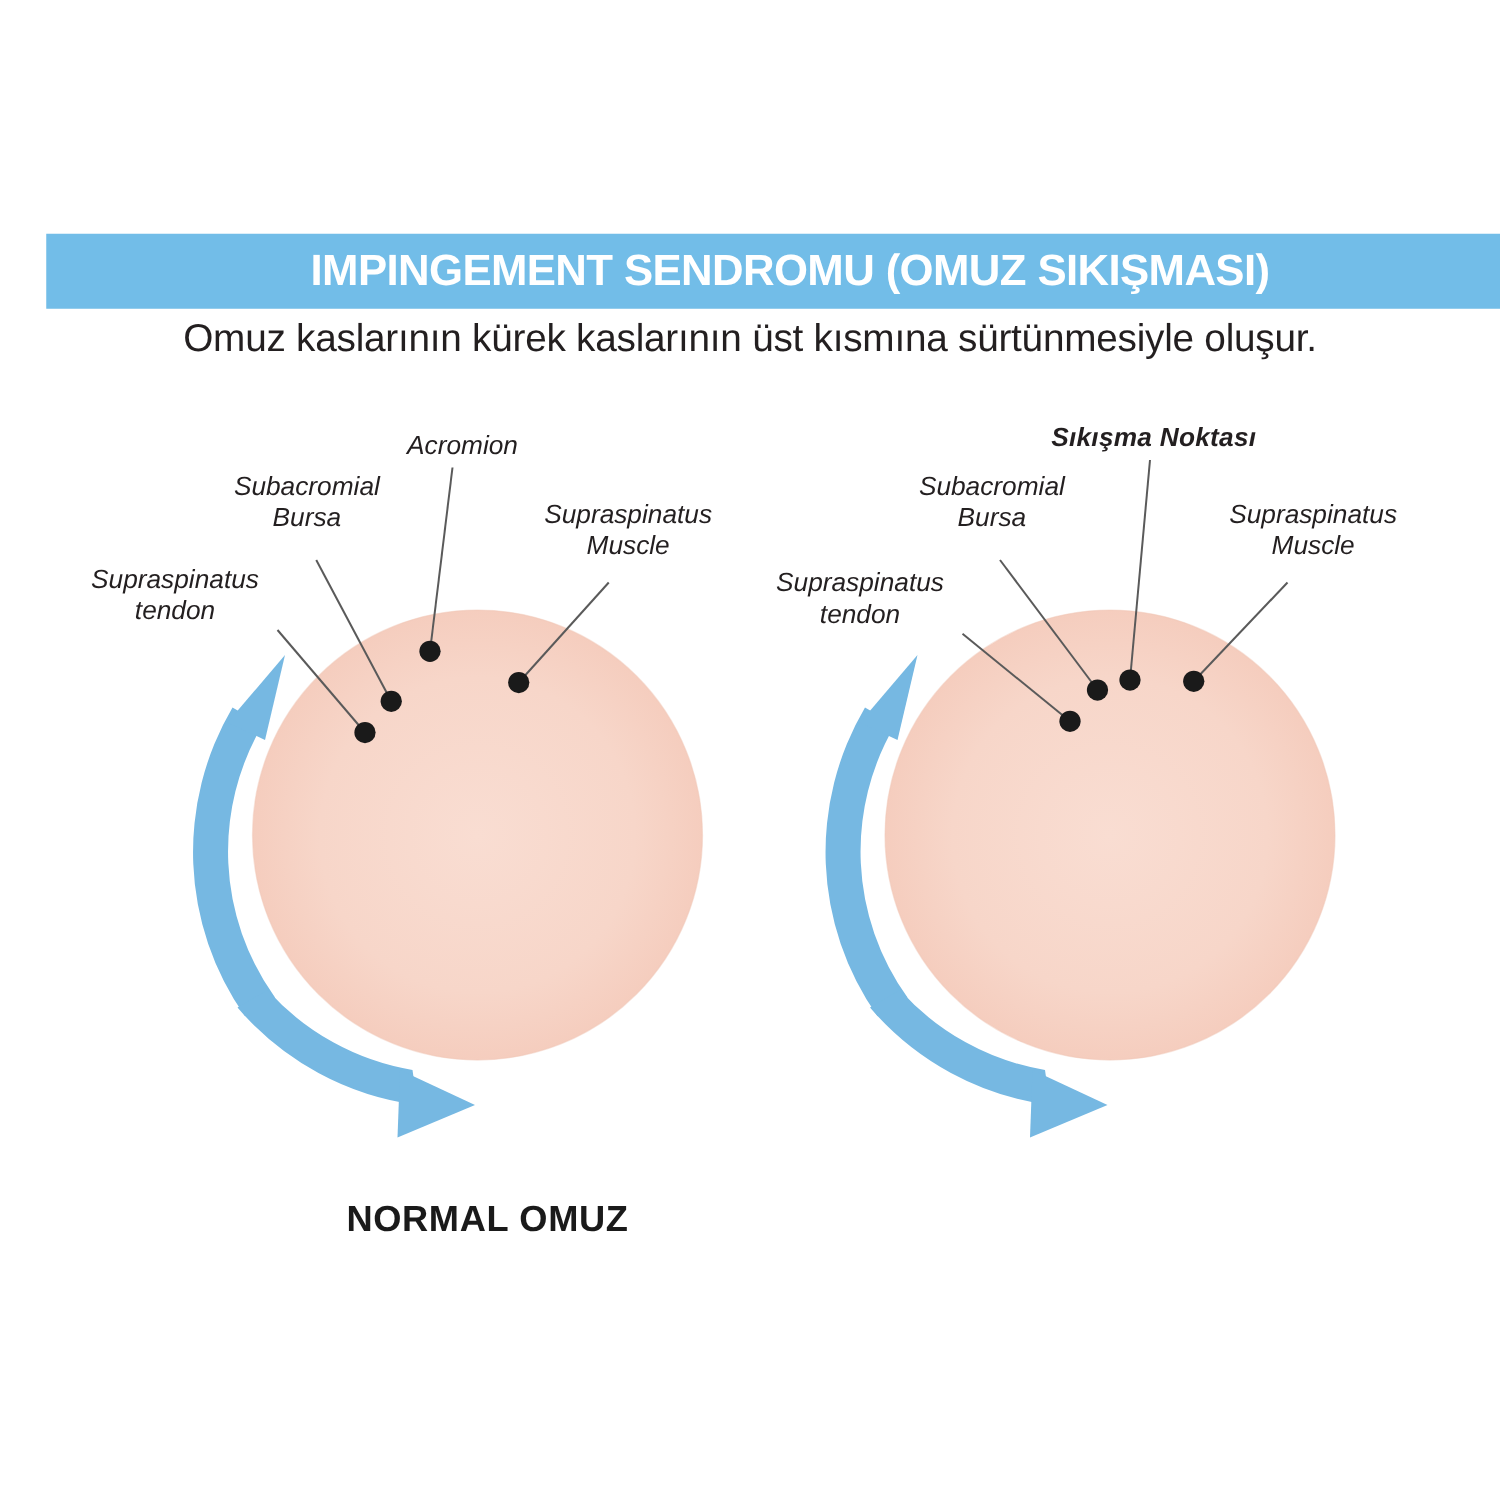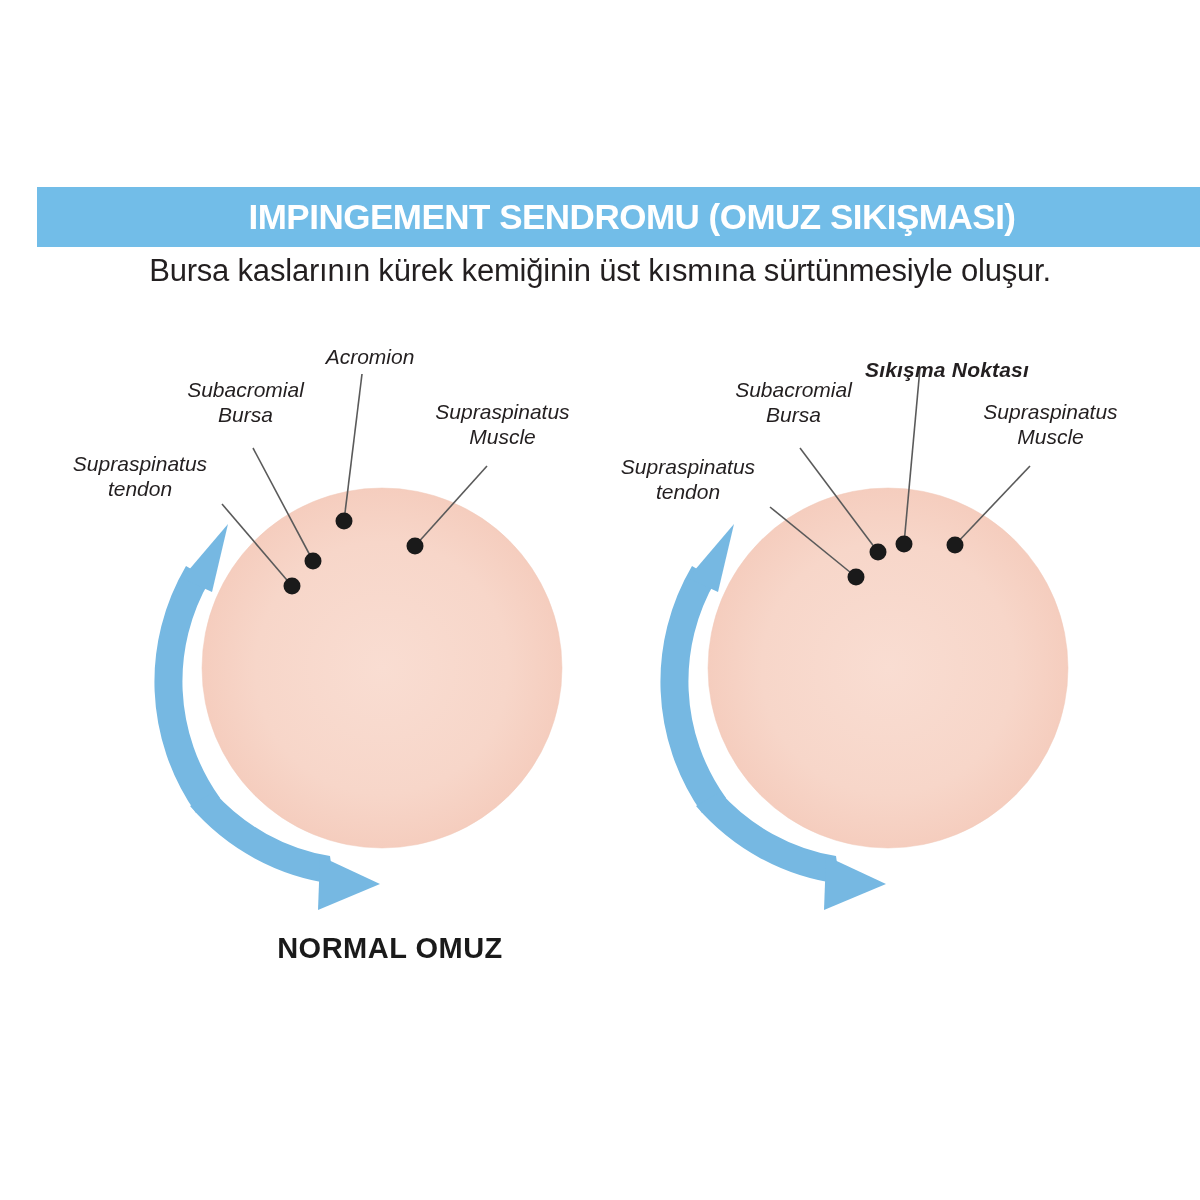--- a/index.html
+++ b/index.html
@@ -38,20 +38,21 @@
 
   
   .panel-caption{
     position:absolute;
     text-align:center;
     color:#1a1a1a;
     font-size:29px;
     font-weight:bold;
     letter-spacing:0.5px;
     white-space:nowrap;
+    margin-top:28px;
   }
   #caption-left{left:180px;top:932px;width:420px;}
   #caption-right{left:690px;top:932px;width:470px;}
 
   
   .label{
     position:absolute;
     color:#231f20;
     font-size:21px;
     line-height:1.18;
@@ -64,21 +65,21 @@
   .svg-layer{position:absolute;left:0;top:0;width:1200px;height:1200px;}
 </style>
 </head>
 <body>
 
 <div id="canvas">
 
   <div class="title-band">
     <div class="title-text">IMPINGEMENT SENDROMU (OMUZ SIKIŞMASI)</div>
   </div>
-  <div class="subtitle">Bursa kaslarının kürek kemiğinin üst kısmına sürtünmesiyle oluşur.</div>
+  <div class="subtitle">Omuz kaslarının kürek kaslarının üst kısmına sürtünmesiyle oluşur.</div>
 
   <svg class="svg-layer" viewBox="0 0 1200 1200">
     <defs>
       <radialGradient id="peachGrad" cx="50%" cy="50%" r="50%">
         <stop offset="0%" stop-color="#f9ddd2"></stop>
         <stop offset="70%" stop-color="#f7d6c9"></stop>
         <stop offset="100%" stop-color="#f5cdbe"></stop>
       </radialGradient>
       <radialGradient id="inflameGrad" cx="50%" cy="50%" r="50%">
         <stop offset="0%" stop-color="#e0342a" stop-opacity="0.62"></stop>
@@ -325,20 +326,20 @@
 tendon</div>
       <div class="label" style="left: 168px; top: 378px; width: 155px;">Subacromial
 Bursa</div>
       <div class="label" style="left: 305px; top: 345px; width: 130px;">Acromion</div>
       <div class="label" style="left: 420px; top: 400px; width: 165px;">Supraspinatus
 Muscle</div>
       <div class="label" style="left: 608px; top: 455px; width: 160px;">Supraspinatus
 tendon</div>
       <div class="label" style="left: 716px; top: 378px; width: 155px;">Subacromial
 Bursa</div>
-      <div class="label bold" style="left: 832px; top: 339px; width: 230px; margin-top: 19px;">Sıkışma Noktası</div>
+      <div class="label bold" style="left: 808px; top: 339px; width: 230px;">Sıkışma Noktası</div>
       <div class="label" style="left: 968px; top: 400px; width: 165px;">Supraspinatus
 Muscle</div>
     </div>
 
   <div id="caption-left" class="panel-caption">NORMAL OMUZ</div>
 
 </div>
 
 </body></html>

